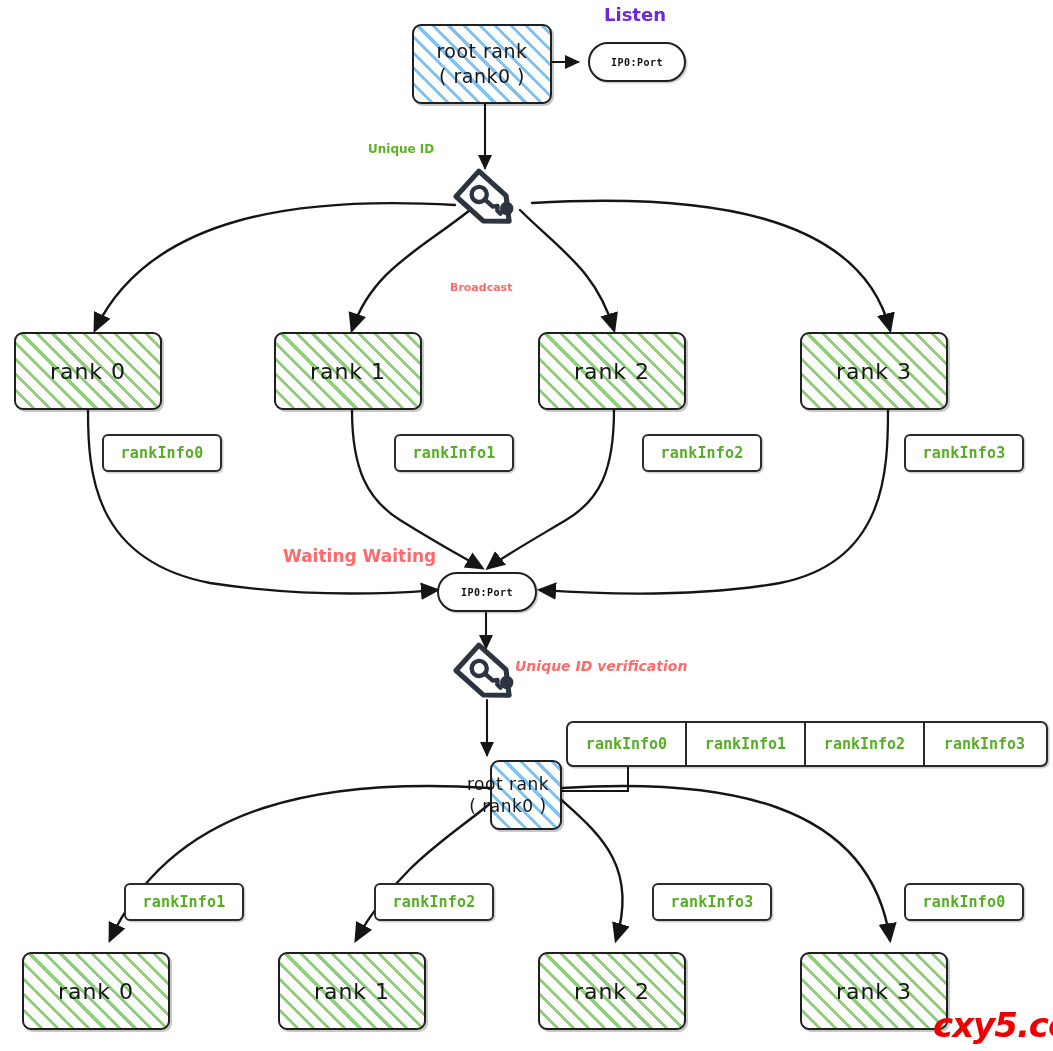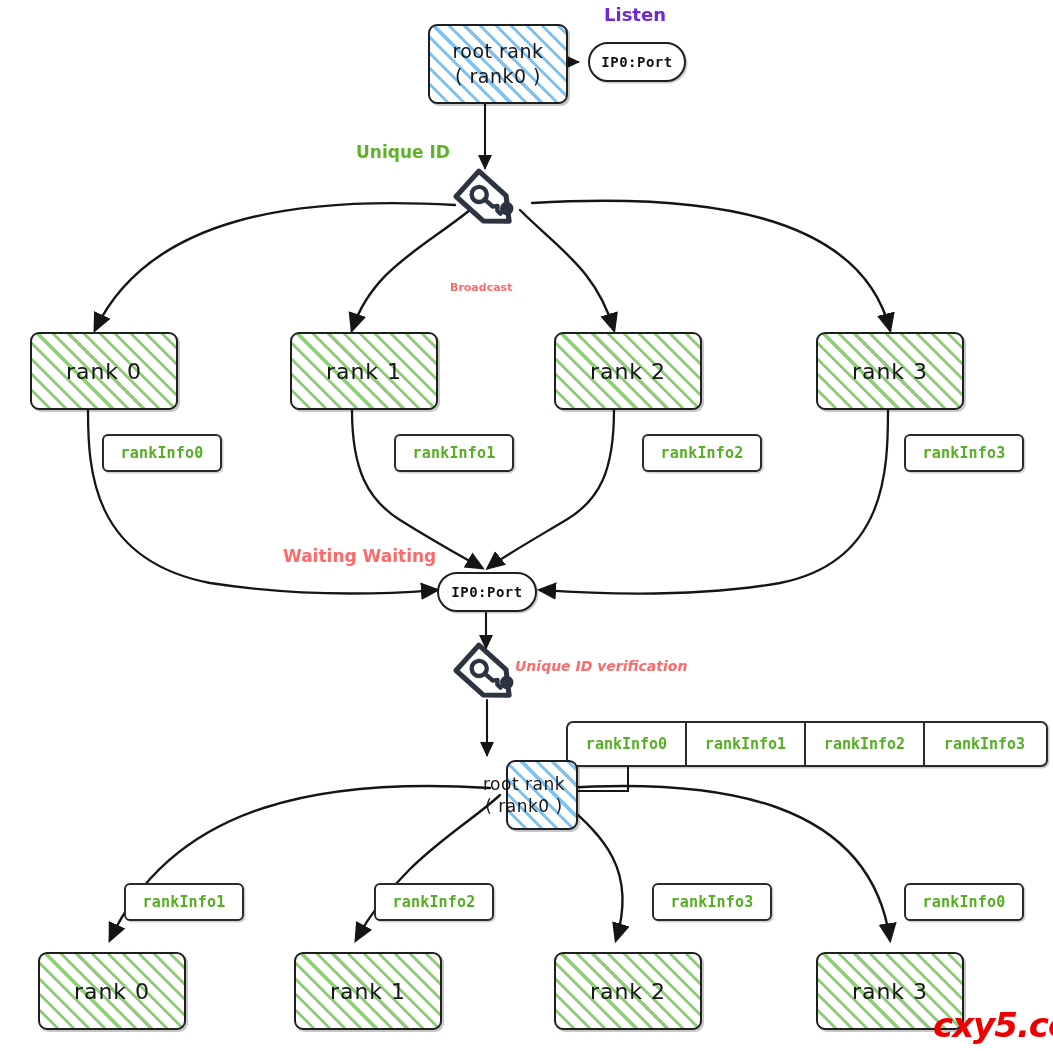--- a/index.html
+++ b/index.html
@@ -32,21 +32,20 @@
     box-sizing: border-box;
     border: 2.2px solid #1f1f1f;
     border-radius: 9px;
     display: flex;
     align-items: center;
     justify-content: center;
     text-align: center;
     font-family: "DejaVu Sans", sans-serif;
     color: #161616;
     box-shadow: 2px 2px 0 rgba(0,0,0,0.22);
-    margin-left: 16px;
   }
 
   .node.root {
     background-color: #ffffff;
     background-image: repeating-linear-gradient(
         45deg,
         #7fc2f5 0px, #7fc2f5 3px,
         rgba(255,255,255,0) 3px, rgba(255,255,255,0) 11px);
     font-size: 19px;
     line-height: 1.30;
@@ -74,21 +73,21 @@
     position: absolute;
     box-sizing: border-box;
     border: 2.2px solid #1f1f1f;
     border-radius: 22px;
     background: #ffffff;
     display: flex;
     align-items: center;
     justify-content: center;
     font-family: "DejaVu Sans Mono", monospace;
     font-weight: bold;
-    font-size: 14px;
+    font-size: 10px;
     letter-spacing: 0.5px;
     color: #111111;
     box-shadow: 1.5px 1.5px 0 rgba(0,0,0,0.2);
   }
 
   
   .chip {
     position: absolute;
     box-sizing: border-box;
     border: 2px solid #2a2a2a;
@@ -227,21 +226,21 @@
 
   <div class="node root" id="root-top" style="left:412px; top:24px; width:140px; height:80px;">
     <span class="nodetext"><span>root rank</span><br><span>( rank0 )</span></span>
   </div>
 
   <div class="pill" style="left:588px; top:42px; width:98px; height:40px;">
     <span>IP0:Port</span>
   </div>
 
   <div class="lbl blue" style="left:604px; top:4px; font-size:18px;">Listen</div>
-  <div class="lbl green" style="left:356px; top:142px; font-size:17px;">Unique ID</div>
+  <div class="lbl green" style="left:368px; top:142px; font-size:12px;">Unique ID</div>
   <div class="lbl red" style="left:450px; top:281px; font-size:11px;">Broadcast</div>
   <div class="lbl red" style="left:283px; top:546px; font-size:17px;">Waiting Waiting</div>
   <div class="lbl red" style="left:515px; top:658px; font-size:14px;font-style:italic;">Unique ID verification</div>
 
   <div class="node rank" style="left:14px; top:332px; width:148px; height:78px;">
     <span class="nodetext">rank 0</span>
   </div>
   <div class="node rank" style="left:274px; top:332px; width:148px; height:78px;">
     <span class="nodetext">rank 1</span>
   </div>

